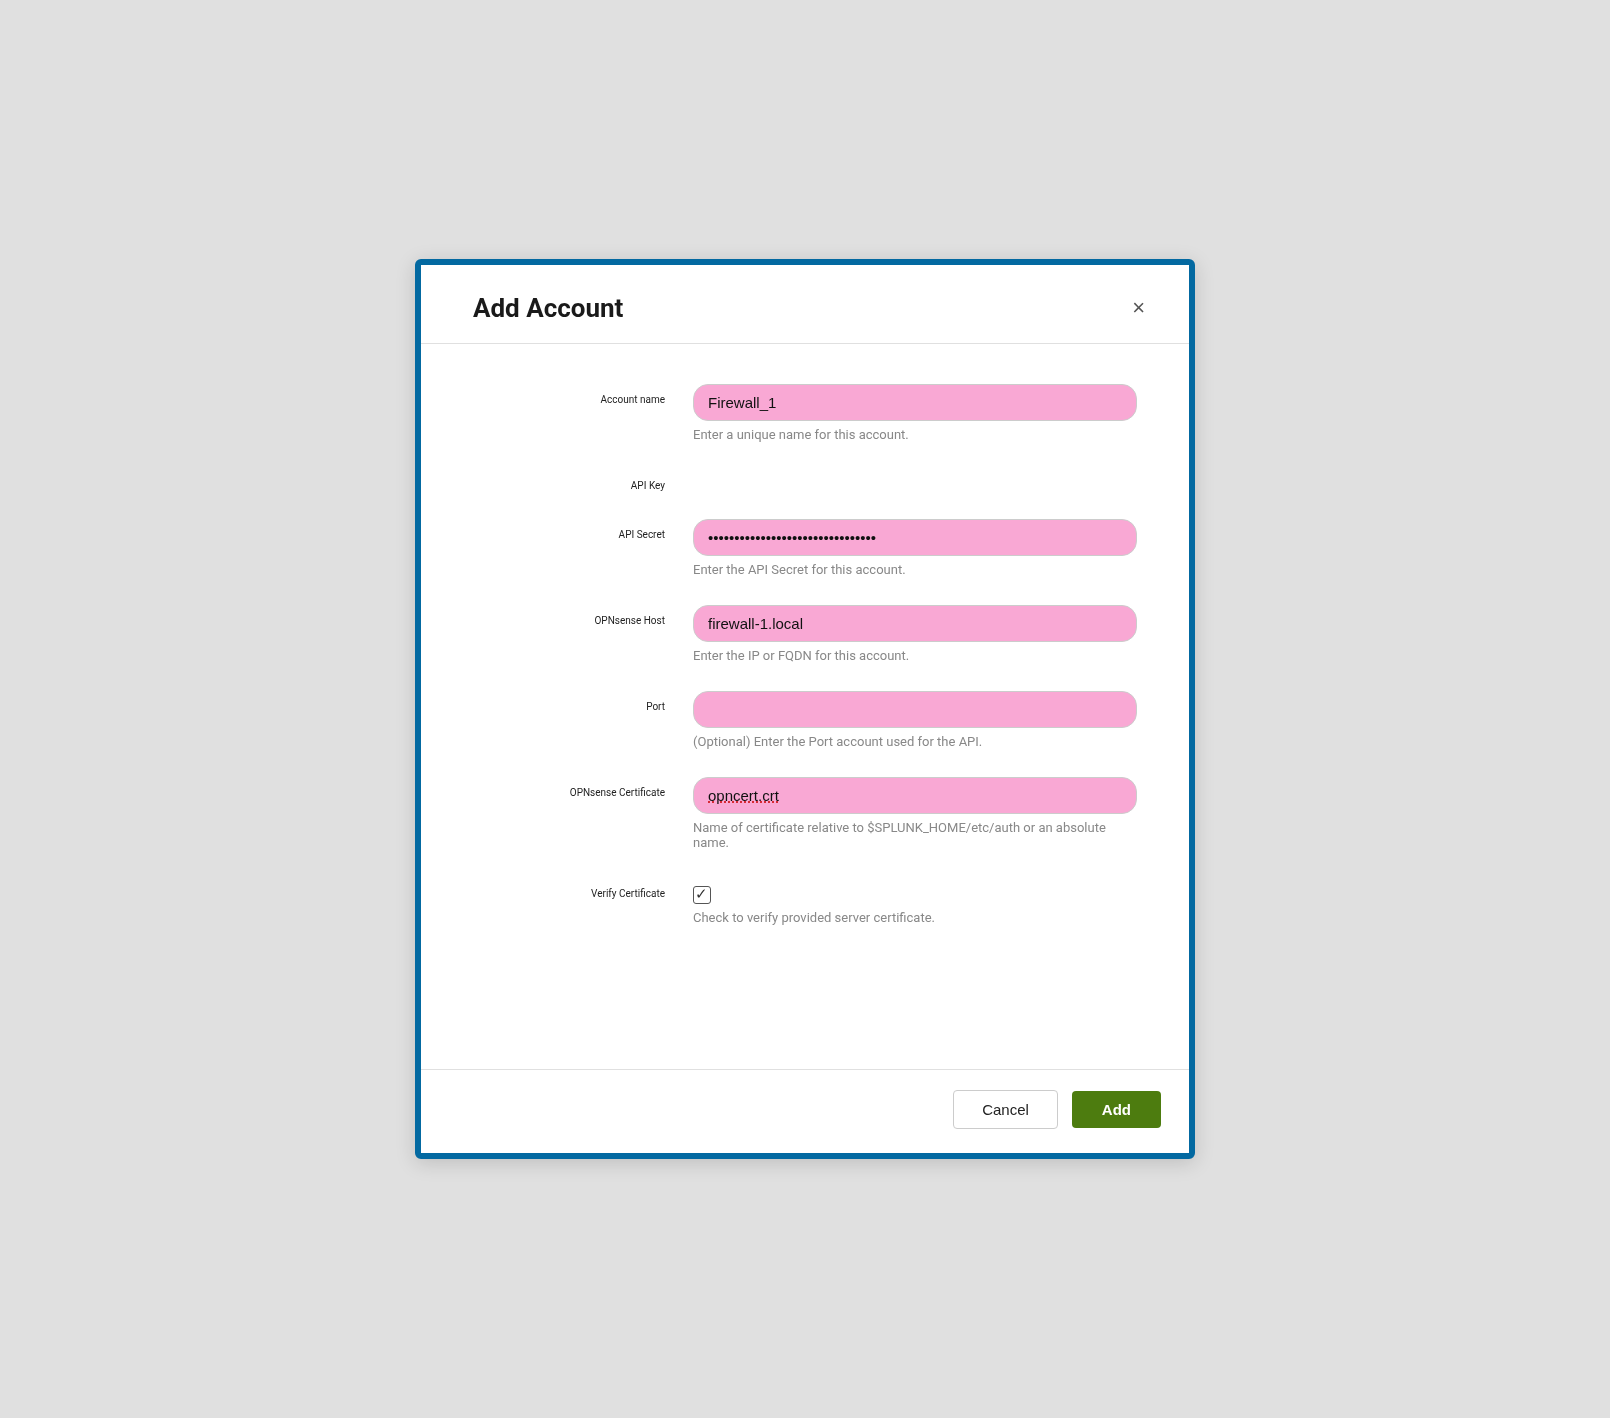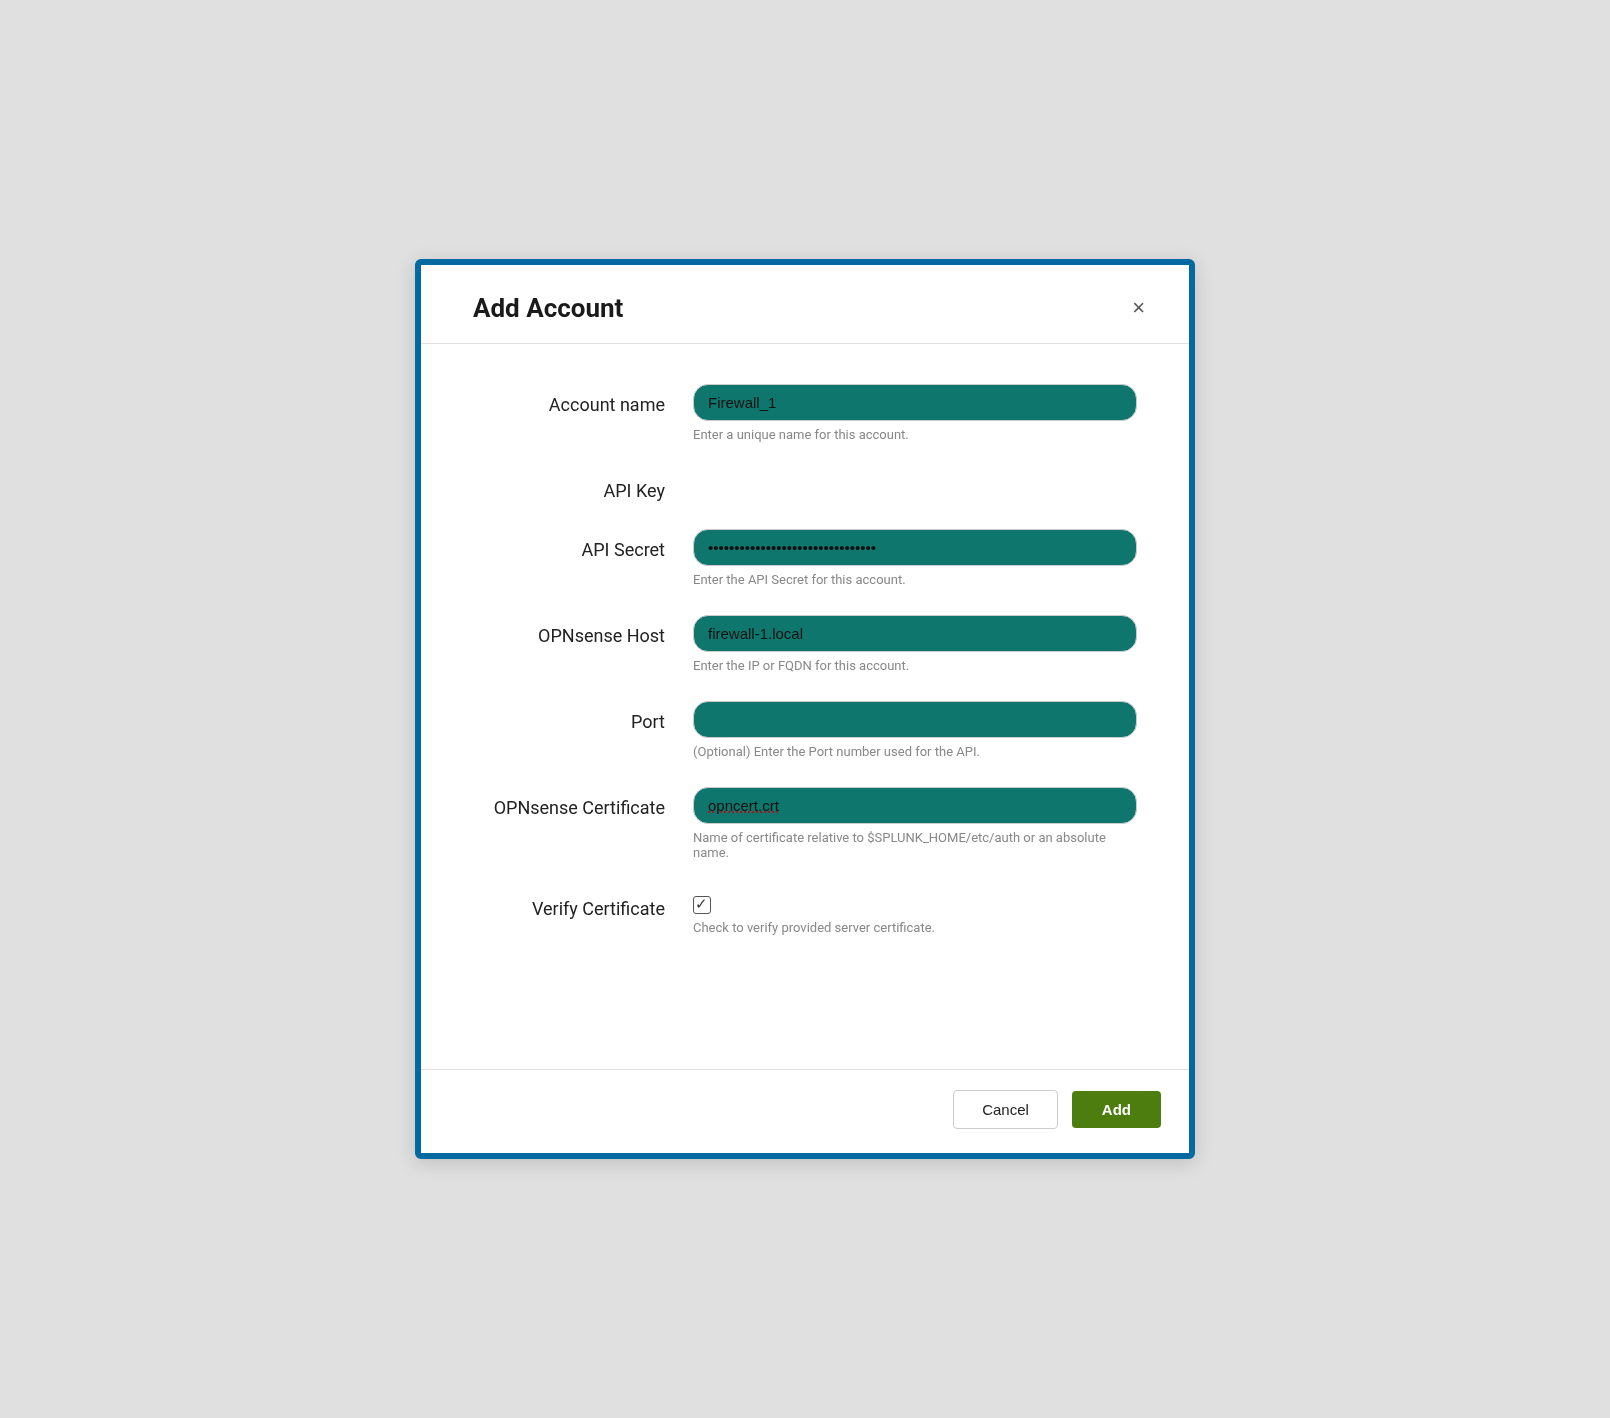--- a/index.html
+++ b/index.html
@@ -60,38 +60,38 @@
       align-items: flex-start;
       margin-bottom: 28px;
     }
 
     .form-label {
       width: 220px;
       min-width: 220px;
       text-align: right;
       padding-right: 28px;
       padding-top: 10px;
-      font-size: 18px;
+      font-size: 10px;
       color: #222;
       font-weight: 400;
     }
 
     .form-field {
       flex: 1;
     }
 
     .form-input {
       width: 100%;
       padding: 9px 14px;
       border: 1px solid #ccc;
       border-radius: 15px;
       font-size: 15px;
       color: #111;
       outline: none;
-      background: #0f766e;
+      background: #f9a8d4;
     }
 
     .form-hint {
       margin-top: 6px;
       font-size: 13px;
       color: #888;
     }
 
     .api-key-redacted {
       display: block;
@@ -223,21 +223,21 @@
       <div class="form-field">
         <input class="form-input" type="text" value="firewall-1.local" style="">
         <div class="form-hint">Enter the IP or FQDN for this account.</div>
       </div>
     </div>
 
     <div class="form-row">
       <div class="form-label">Port</div>
       <div class="form-field">
         <input class="form-input" type="text" value="" style="">
-        <div class="form-hint">(Optional) Enter the Port number used for the API.</div>
+        <div class="form-hint">(Optional) Enter the Port account used for the API.</div>
       </div>
     </div>
 
     <div class="form-row">
       <div class="form-label">OPNsense Certificate</div>
       <div class="form-field">
         <input class="form-input opncert-input" type="text" value="opncert.crt" style="">
         <div class="form-hint">Name of certificate relative to $SPLUNK_HOME/etc/auth or an absolute name.</div>
       </div>
     </div>

